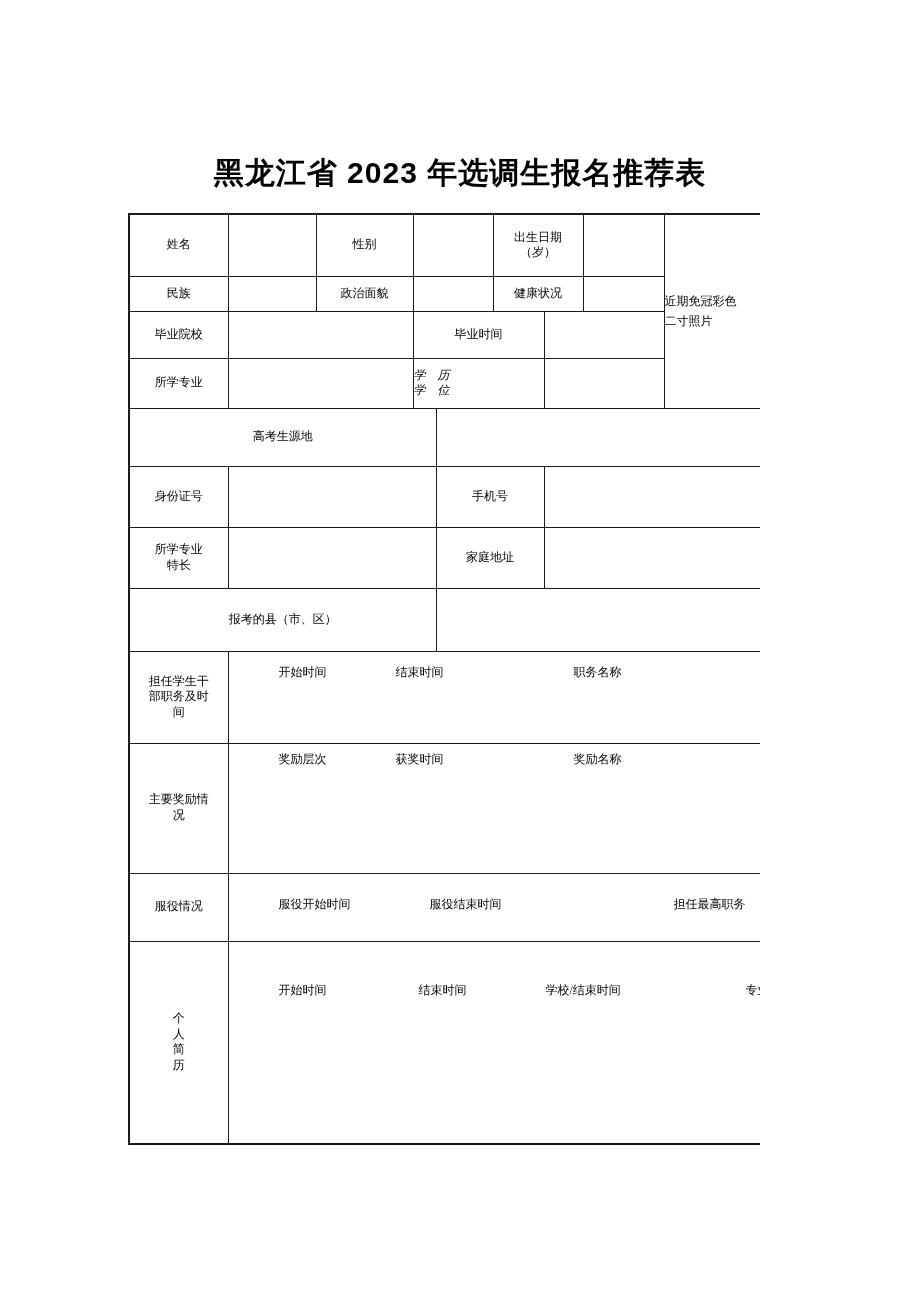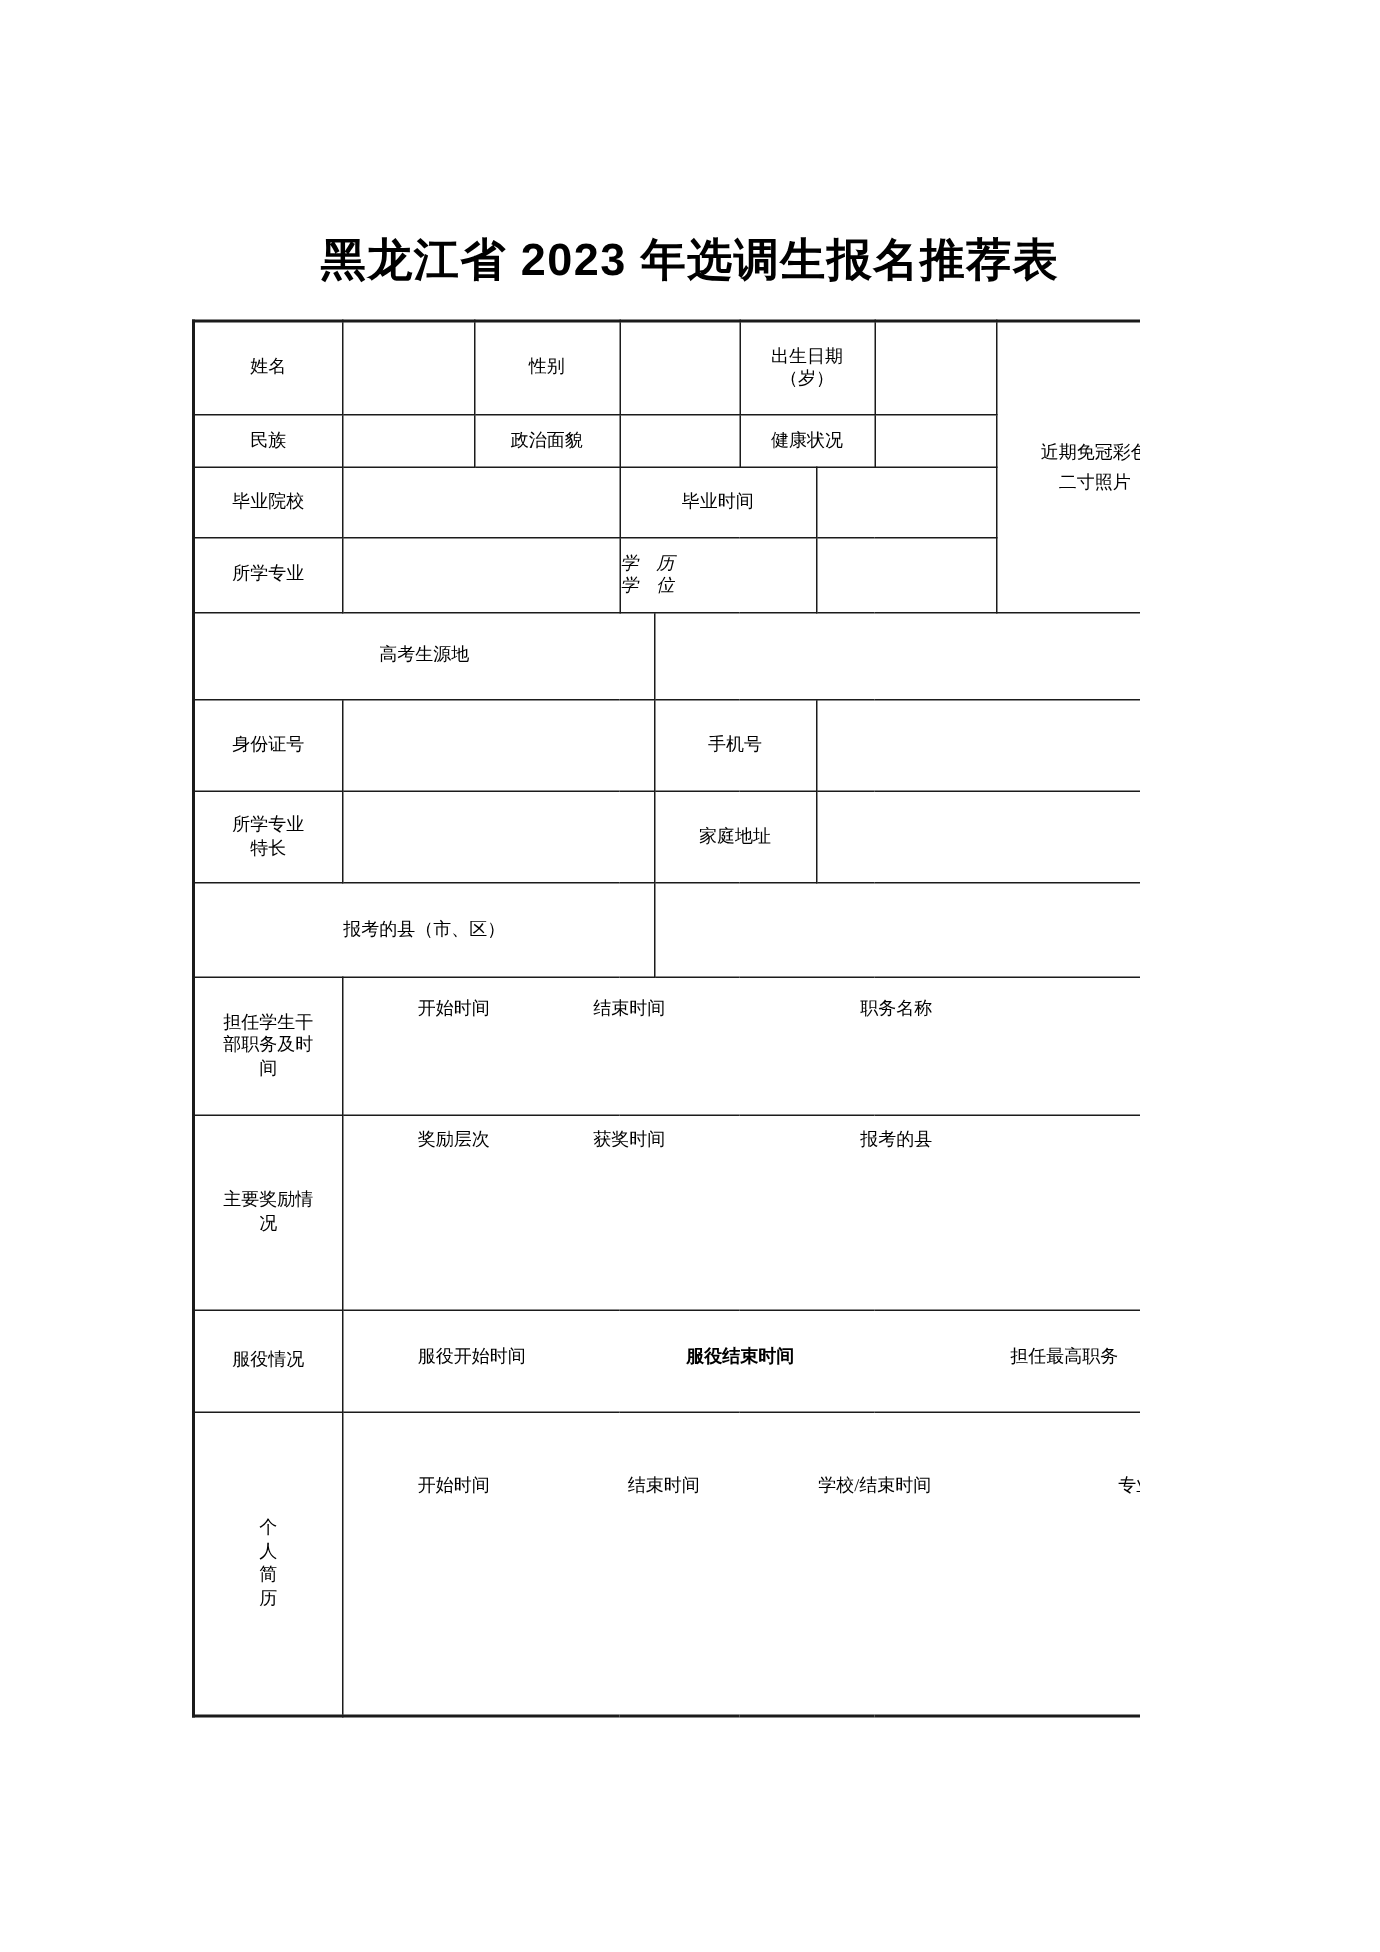--- a/index.html
+++ b/index.html
@@ -55,21 +55,20 @@
     background: #ffffff;
   }
   td.degree-lbl {
     text-align: left;
     white-space: pre-line;
     line-height: 1.25;
     padding-left: 3px;
     font-style: italic;
   }
   td.photo-cell {
-    text-align: center;
     white-space: pre-line;
     line-height: 1.7;
     vertical-align: middle;
   }
   td.section-content {
     position: relative;
     vertical-align: top;
   }
   td.section-content .h {
     position: absolute;
@@ -79,21 +78,21 @@
   
   .cadre-h0 { left: 5px;   top: 12px; }
   .cadre-h1 { left: 122px; top: 12px; }
   .cadre-h2 { left: 300px; top: 12px; }
   
   .awards-h0 { left: 5px;   top: 7px; }
   .awards-h1 { left: 122px; top: 7px; }
   .awards-h2 { left: 300px; top: 7px; }
   
   .military-h0 { left: 5px;   top: 22px; }
-  .military-h1 { left: 184px; top: 22px; font-weight: bold; }
+  .military-h1 { left: 156px; top: 22px; }
   .military-h2 { left: 400px; top: 22px; }
   
   .resume-h0 { left: 5px;   top: 40px; }
   .resume-h1 { left: 145px; top: 40px; }
   .resume-h2 { left: 272px; top: 40px; }
   .resume-h3 { left: 472px; top: 40px; }
 </style>
 </head>
 <body>
 
@@ -186,21 +185,21 @@
         <span class="h cadre-h2">职务名称</span>
       </td>
     </tr>
 
     <tr style="height:130px">
       <td class="lbl">主要奖励情
 况</td>
       <td class="section-content" colspan="8">
         <span class="h awards-h0">奖励层次</span>
         <span class="h awards-h1">获奖时间</span>
-        <span class="h awards-h2">报考的县</span>
+        <span class="h awards-h2">奖励名称</span>
       </td>
     </tr>
 
     <tr style="height:68px">
       <td class="lbl">服役情况</td>
       <td class="section-content" colspan="8">
         <span class="h military-h0">服役开始时间</span>
         <span class="h military-h1">服役结束时间</span>
         <span class="h military-h2">担任最高职务</span>
       </td>

